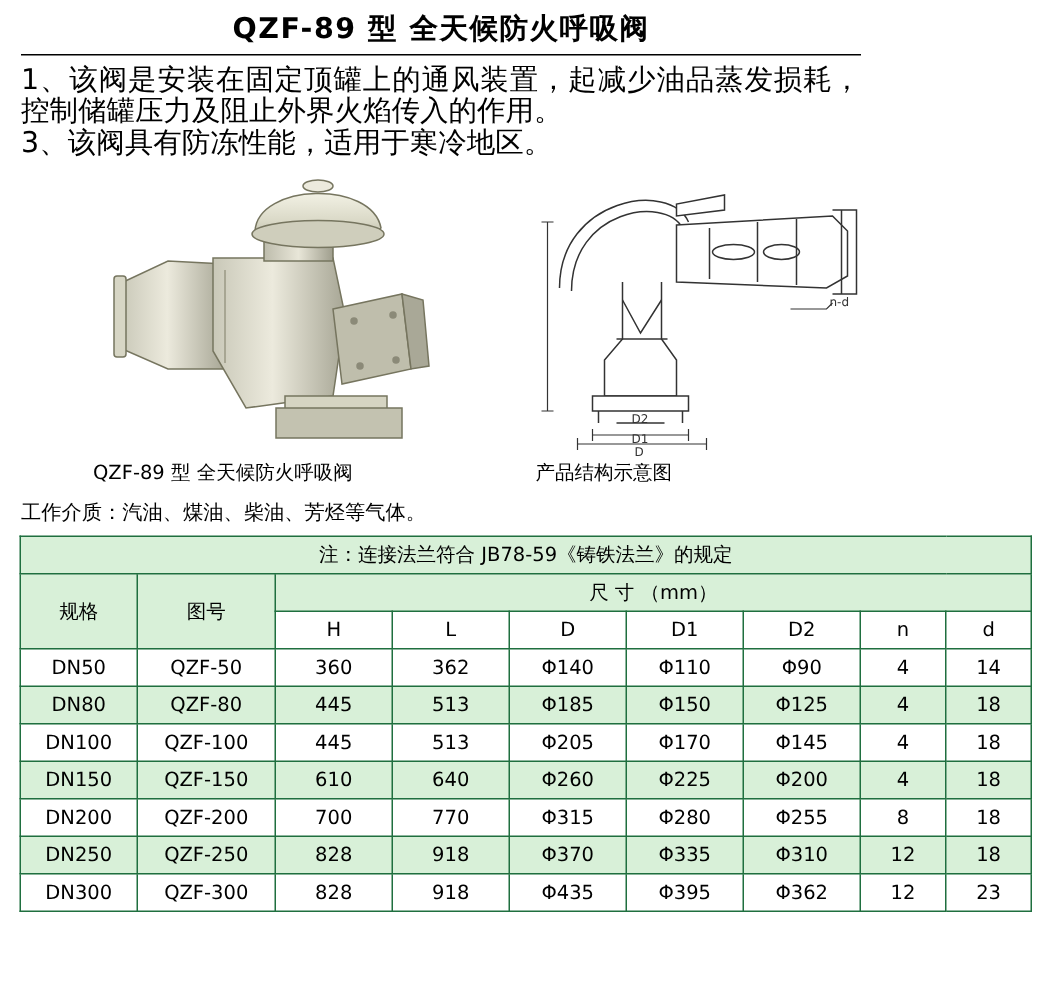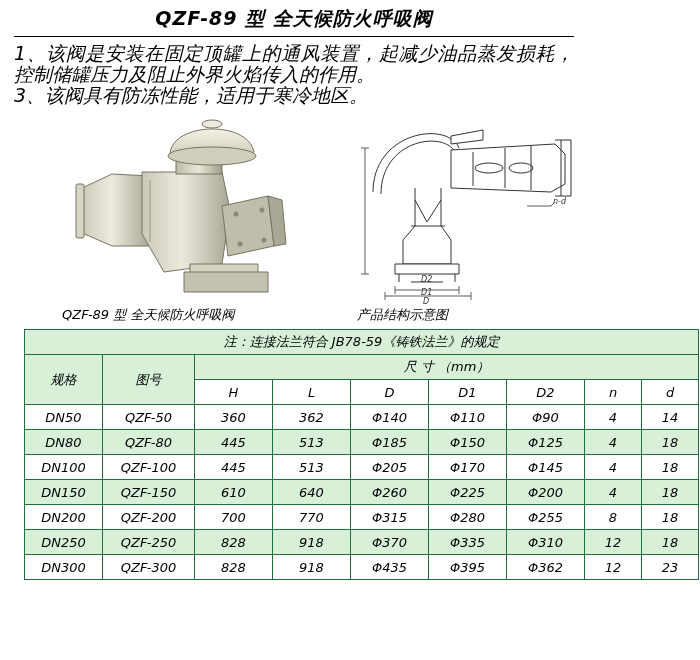--- a/index.html
+++ b/index.html
@@ -14,21 +14,20 @@
     color: #000000;
     overflow: hidden;
     position: relative;
   }
   .page {
     width: 588px;
     height: 660px;
     position: relative;
     box-sizing: border-box;
     padding: 0 12px;
-    font-style: italic;
   }
   .title {
     text-align: center;
     font-size: 19px;
     font-weight: bold;
     letter-spacing: 1px;
     padding-top: 6px;
     padding-bottom: 2px;
   }
   .rule {
@@ -85,21 +84,21 @@
   .cap-right { left: 345px; }
 
   .medium {
     font-size: 13.5px;
     padding: 4px 2px 6px 2px;
   }
 
   table.spec {
     border-collapse: collapse;
     width: 674px;
-    margin-left: 12px;
+    margin-left: 1px;
     font-size: 13px;
     table-layout: fixed;
   }
   table.spec th, table.spec td {
     border: 1px solid #1f6f3f;
     text-align: center;
     height: 24px;
     padding: 0 2px;
     font-weight: normal;
   }
@@ -227,20 +226,21 @@
         <text x="66" y="168" font-size="8" fill="#333">D2</text>
         <text x="66" y="181" font-size="8" fill="#333">D1</text>
         <text x="68" y="190" font-size="8" fill="#333">D</text>
       </svg>
     </div>
 
     <div class="caption cap-left">QZF-89 型  全天候防火呼吸阀</div>
     <div class="caption cap-right">产品结构示意图</div>
   </div>
 
+  <div class="medium">工作介质：汽油、煤油、柴油、芳烃等气体。</div>
 
   <table class="spec">
     <colgroup>
       <col style="width:78px">
       <col style="width:92px">
       <col style="width:78px">
       <col style="width:78px">
       <col style="width:78px">
       <col style="width:78px">
       <col style="width:78px">

